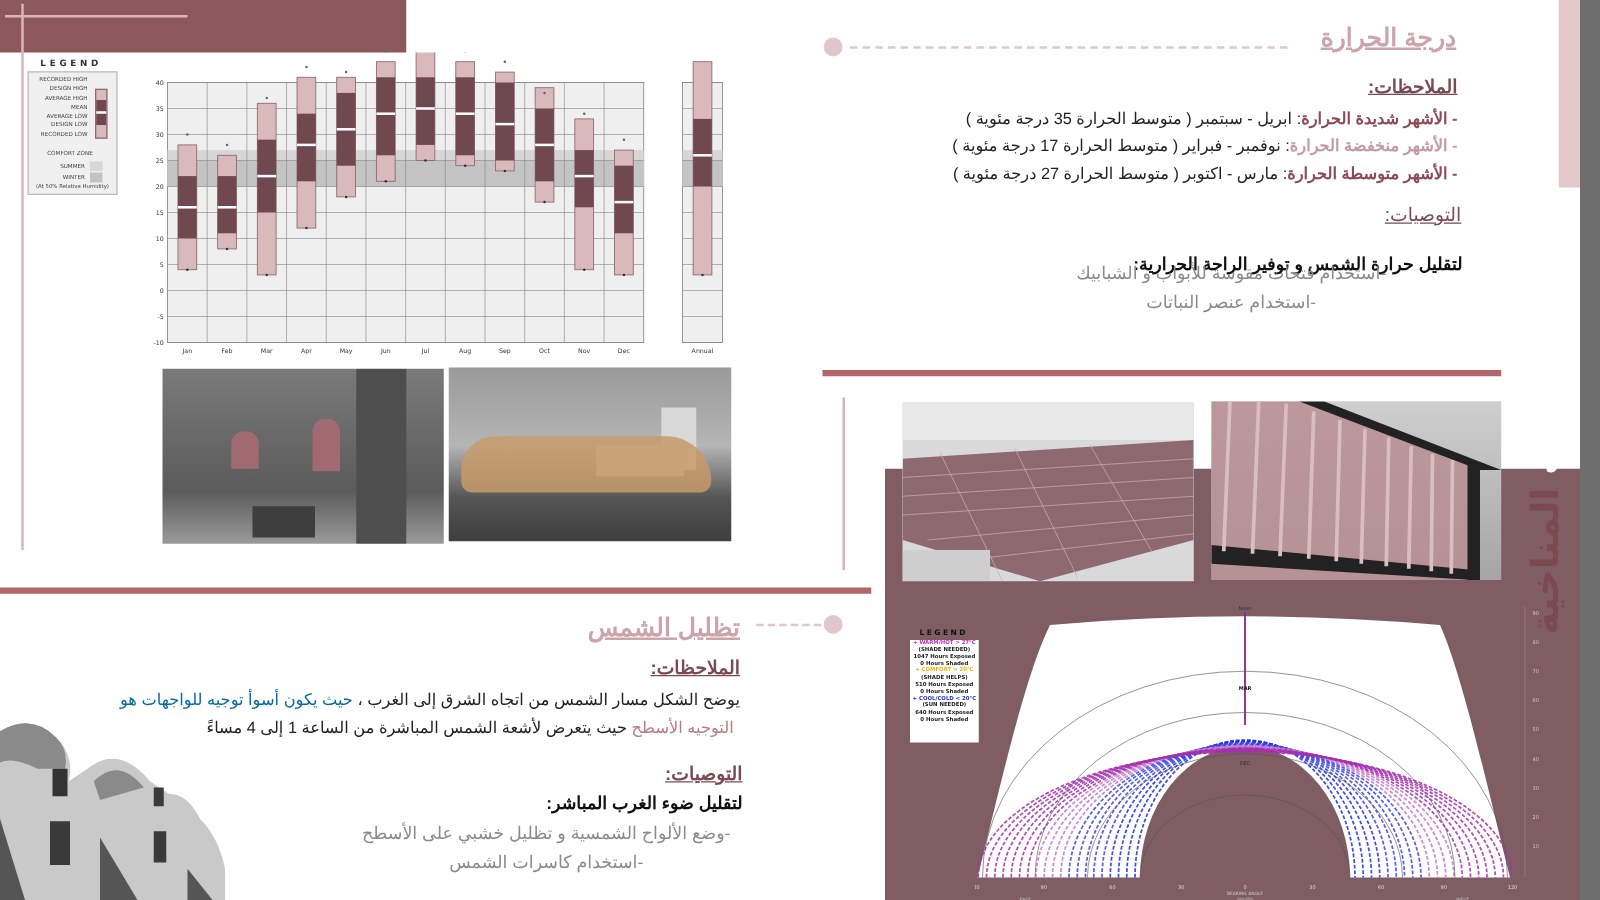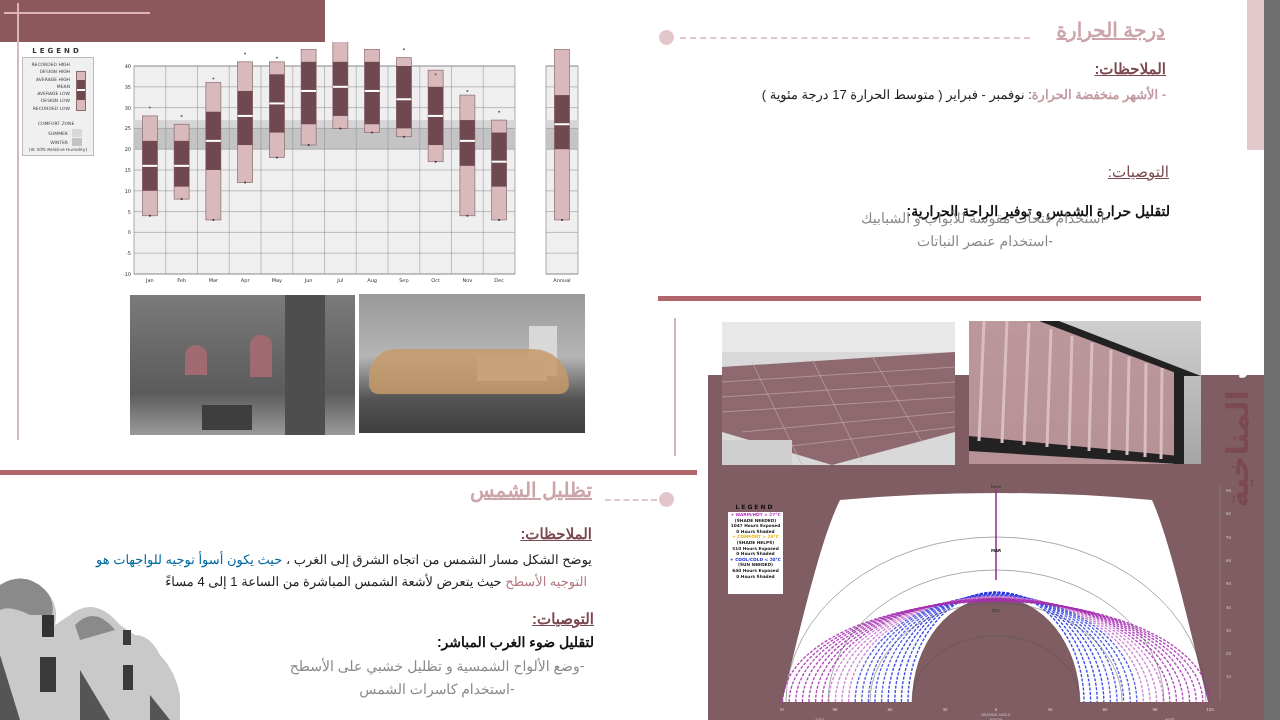--- a/index.html
+++ b/index.html
@@ -218,21 +218,23 @@
   <div style="position:absolute;left:170px;top:32px;width:28px;height:50px;background:#d8d8d8;"></div>
   <div style="position:absolute;left:118px;top:62px;width:70px;height:25px;background:#cfcfcf;"></div>
   <div style="position:absolute;left:10px;top:55px;width:200px;height:45px;background:#c79a6a;opacity:.85;border-radius:30px 40px 10px 10px;"></div>
 </div>
 
 <div class="abs dot" style="left:659px;top:30px;"></div>
 <div class="abs dash-line" style="left:680px;top:37px;width:350px;"></div>
 <div class="abs ar sec-title" style="left:980px;top:18px;width:185px;">درجة الحرارة</div>
 <div class="abs ar sub-title" style="left:980px;top:60px;width:186px;">الملاحظات:</div>
 <div class="abs ar" style="left:680px;top:84px;width:486px;">
+  <div class="line"><span class="hot">- الأشهر شديدة الحرارة</span><span>: ابريل - سبتمبر ( متوسط الحرارة 35 درجة مئوية )</span></div>
   <div class="line"><span class="cold">- الأشهر منخفضة الحرارة</span><span>: نوفمبر - فبراير ( متوسط الحرارة 17 درجة مئوية )</span></div>
+  <div class="line"><span class="mid">- الأشهر متوسطة الحرارة</span><span>: مارس - اكتوبر ( متوسط الحرارة 27 درجة مئوية )</span></div>
 </div>
 <div class="abs ar sub-title-light" style="left:980px;top:163px;width:189px;">التوصيات:</div>
 <div class="abs ar bold-black" style="left:800px;top:187px;width:370px;margin-top:16px;">لتقليل حرارة الشمس و توفير الراحة الحرارية:</div>
 <div class="abs ar" style="left:800px;top:207px;width:370px;">
   <div class="gray">-استخدام فتحات مقوسة للأبواب و الشبابيك</div>
   <div class="gray">-استخدام عنصر النباتات</div>
 </div>
 
 <div class="abs bar-rule" style="left:658px;top:296px;width:543px;"></div>
 <div class="abs" style="left:674px;top:318px;width:2px;height:138px;background:#d6b3b7;"></div>
@@ -343,21 +345,21 @@
       <text x="446" y="175.1" font-size="4" fill="#ccc">20</text>
       <text x="446" y="198.4" font-size="4" fill="#ccc">10</text>
       <text x="216" y="8" font-size="4" text-anchor="middle" fill="#333">Noon</text>
       <text x="216" y="72" font-size="4" text-anchor="middle" fill="#111" font-weight="bold">MAR</text>
       <text x="216" y="132" font-size="4" text-anchor="middle" fill="#333">DEC</text>
     </g>
 </svg>
 
 <div class="abs dot" style="left:659px;top:492px;"></div>
 <div class="abs dash-line" style="left:605px;top:499px;width:52px;"></div>
-<div class="abs ar sec-title" style="left:400px;top:478px;width:192px;">تظليل الشمس</div>
+<div class="abs ar sec-title" style="left:400px;top:490px;width:192px;">تظليل الشمس</div>
 <div class="abs ar sub-title" style="left:400px;top:525px;width:192px;">الملاحظات:</div>
 <div class="abs ar" style="left:60px;top:549px;width:532px;">
   <div class="line"><span>يوضح الشكل مسار الشمس من اتجاه الشرق إلى الغرب ، </span><span style="color:#0369a1;">حيث يكون أسوأ توجيه للواجهات هو</span></div>
   <div class="line" style="padding-right:5px;"><span style="color:#b57a82;">التوجيه الأسطح</span><span> حيث يتعرض لأشعة الشمس المباشرة من الساعة 1 إلى 4 مساءً</span></div>
 </div>
 <div class="abs ar sub-title" style="left:400px;top:610px;width:194px;">التوصيات:</div>
 <div class="abs ar bold-black" style="left:300px;top:634px;width:294px;">لتقليل ضوء الغرب المباشر:</div>
 <div class="abs ar" style="left:280px;top:655px;width:314px;">
   <div class="gray">-وضع الألواح الشمسية و تظليل خشبي على الأسطح</div>
   <div class="gray">-استخدام كاسرات الشمس</div>

